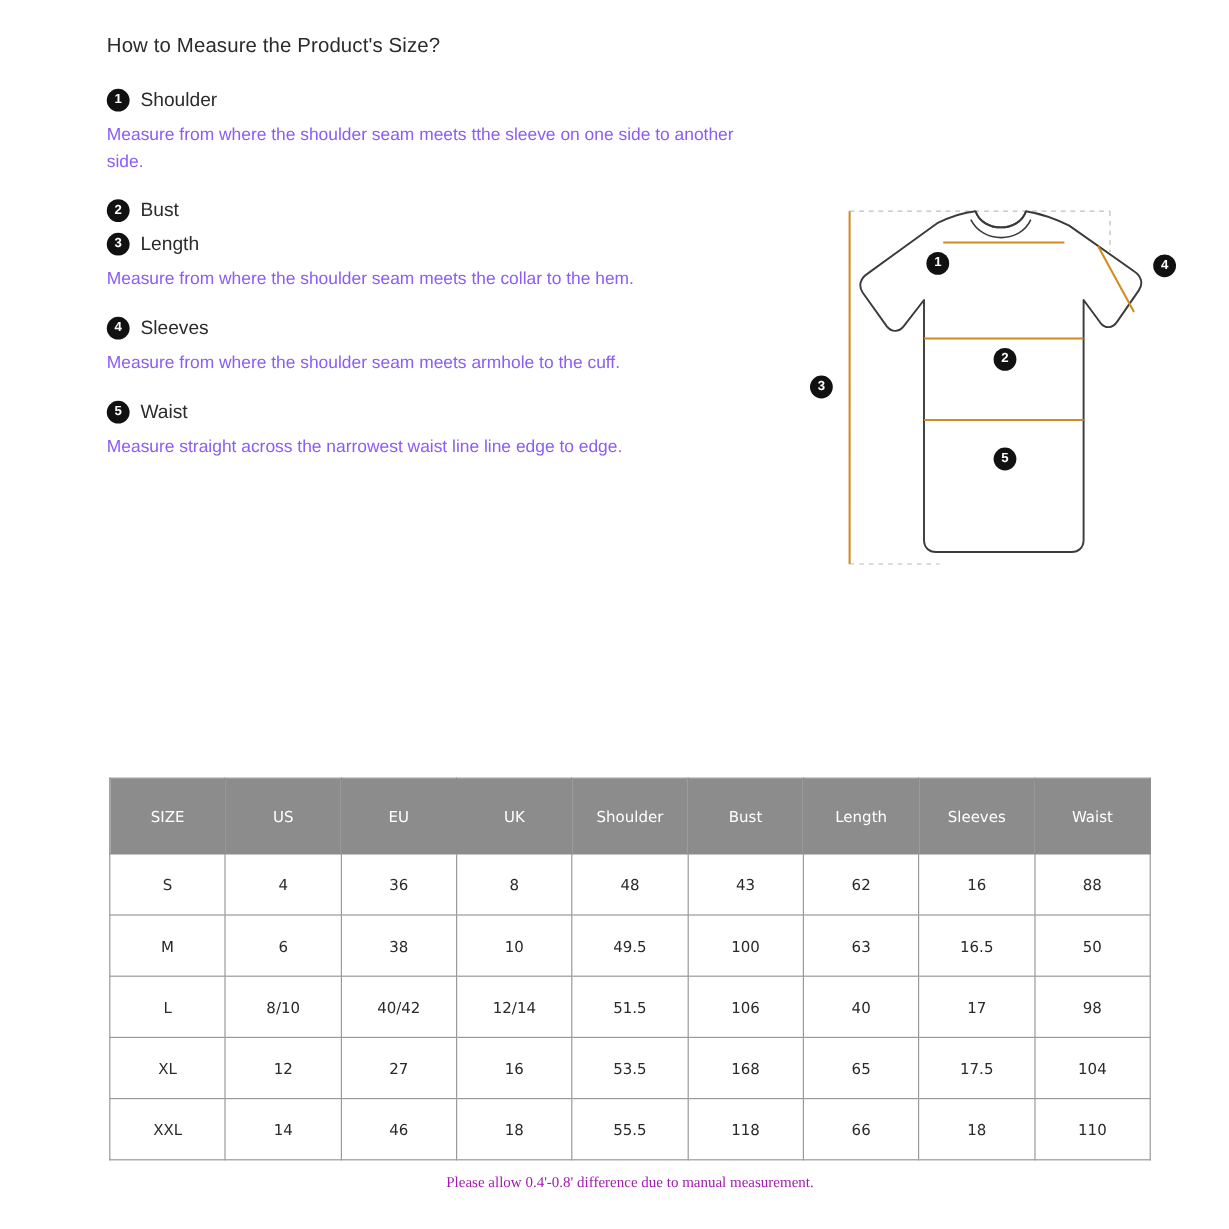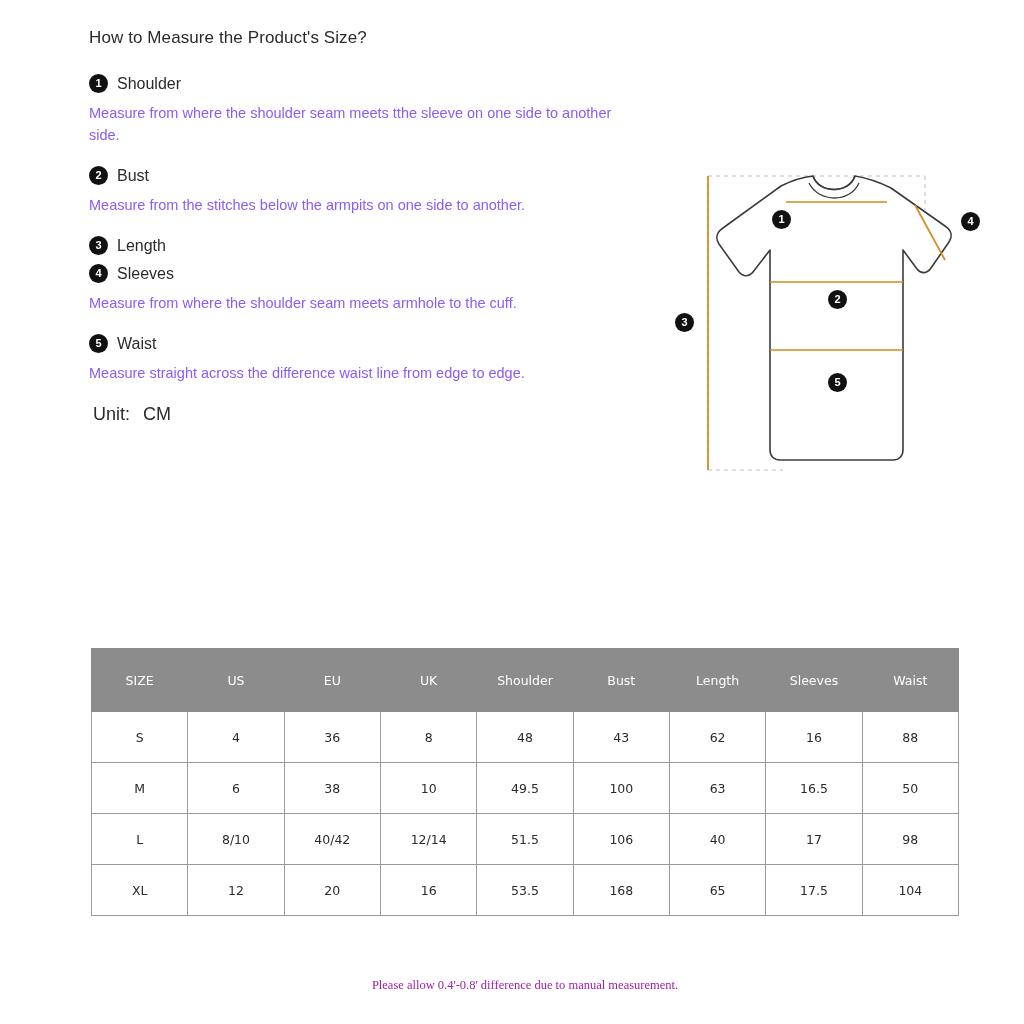--- a/index.html
+++ b/index.html
@@ -165,50 +165,46 @@
         <span class="step-name">Shoulder</span>
       </div>
       <p class="step-desc">Measure from where the shoulder seam meets tthe sleeve on one side to another side.</p>
     </div>
 
     <div class="step">
       <div class="step-head">
         <span class="bullet">2</span>
         <span class="step-name">Bust</span>
       </div>
-      <p class="step-desc">Measure from the stitches below the armpits on one side to another.</p>
     </div>
 
     <div class="step">
       <div class="step-head">
         <span class="bullet">3</span>
         <span class="step-name">Length</span>
       </div>
+      <p class="step-desc">Measure from where the shoulder seam meets the collar to the hem.</p>
     </div>
 
     <div class="step">
       <div class="step-head">
         <span class="bullet">4</span>
         <span class="step-name">Sleeves</span>
       </div>
       <p class="step-desc">Measure from where the shoulder seam meets armhole to the cuff.</p>
     </div>
 
     <div class="step">
       <div class="step-head">
         <span class="bullet">5</span>
         <span class="step-name">Waist</span>
       </div>
-      <p class="step-desc">Measure straight across the difference waist line from edge to edge.</p>
-    </div>
-
-    <div class="unit">
-      <span class="unit-label">Unit:</span>
-      <span class="unit-value">CM</span>
-    </div>
+      <p class="step-desc">Measure straight across the narrowest waist line line edge to edge.</p>
+    </div>
+
   </div>
 
   <div class="diagram">
     <svg width="350" height="350" viewBox="0 0 350 350">
 
       <g stroke="#bdbdbd" stroke-width="1" stroke-dasharray="4 4" fill="none">
         <line x1="55" y1="26" x2="272" y2="26"></line>
         <line x1="55" y1="26" x2="55" y2="320"></line>
         <line x1="55" y1="320" x2="130" y2="320"></line>
         <line x1="272" y1="26" x2="272" y2="60"></line>
@@ -305,27 +301,38 @@
           <td>12/14</td>
           <td>51.5</td>
           <td>106</td>
           <td>40</td>
           <td>17</td>
           <td>98</td>
         </tr>
         <tr>
           <td>XL</td>
           <td>12</td>
-          <td>20</td>
+          <td>27</td>
           <td>16</td>
           <td>53.5</td>
           <td>168</td>
           <td>65</td>
           <td>17.5</td>
           <td>104</td>
         </tr>
+        <tr>
+          <td>XXL</td>
+          <td>14</td>
+          <td>46</td>
+          <td>18</td>
+          <td>55.5</td>
+          <td>118</td>
+          <td>66</td>
+          <td>18</td>
+          <td>110</td>
+        </tr>
       </tbody>
     </table>
   </div>
 
   <div class="footnote">Please allow 0.4'-0.8' difference due to manual measurement.</div>
 
 </div>
 
 </body></html>

